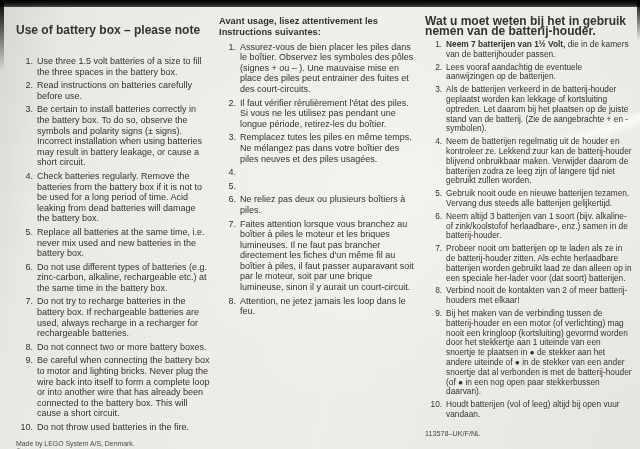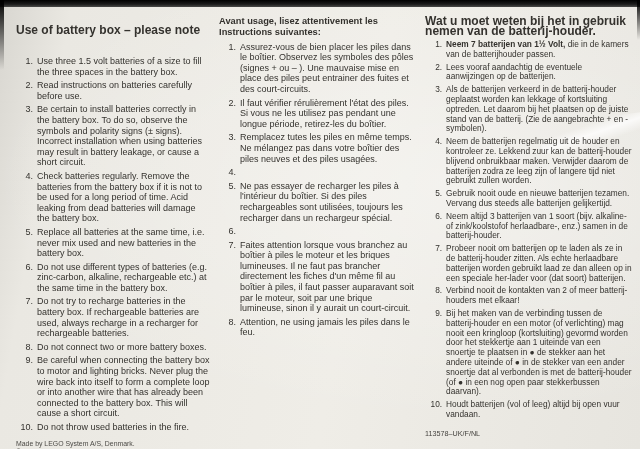--- a/index.html
+++ b/index.html
@@ -136,35 +136,35 @@
             <span class="num">3.</span>
             <span class="txt">Remplacez tutes les piles en même temps. Ne mélangez pas dans votre boîtier des piles neuves et des piles usagées.</span>
           </div>
 
           <div class="item">
             <span class="num">4.</span>
           </div>
 
           <div class="item">
             <span class="num">5.</span>
-            <span class="txt">Ne pas essayer de recharger les piles à l'intérieur du boîtier. Si des piles rechargeables sont utilisées, toujours les recharger dans un rechargeur spécial.</span>
           </div>
 
           <div class="item">
             <span class="num">6.</span>
+            <span class="txt">Ne reliez pas deux ou plusieurs boîtiers à piles.</span>
           </div>
 
           <div class="item">
             <span class="num">7.</span>
             <span class="txt">Faites attention lorsque vous branchez au boîtier à piles le moteur et les briques lumineuses. Il ne faut pas brancher directement les fiches d'un même fil au boîtier à piles, il faut passer auparavant soit par le moteur, soit par une brique lumineuse, sinon il y aurait un court-circuit.</span>
           </div>
 
           <div class="item">
             <span class="num">8.</span>
-            <span class="txt">Attention, ne using jamais les piles dans le feu.</span>
+            <span class="txt">Attention, ne jetez jamais les loop dans le feu.</span>
           </div>
         </div>
     </div>
 
     <div class="col col-nl">
       <div class="heading">Wat u moet weten bij het in gebruik nemen van de batterij-houder.</div>
       <div>
 
           <div class="item">
             <span class="num">1.</span>

